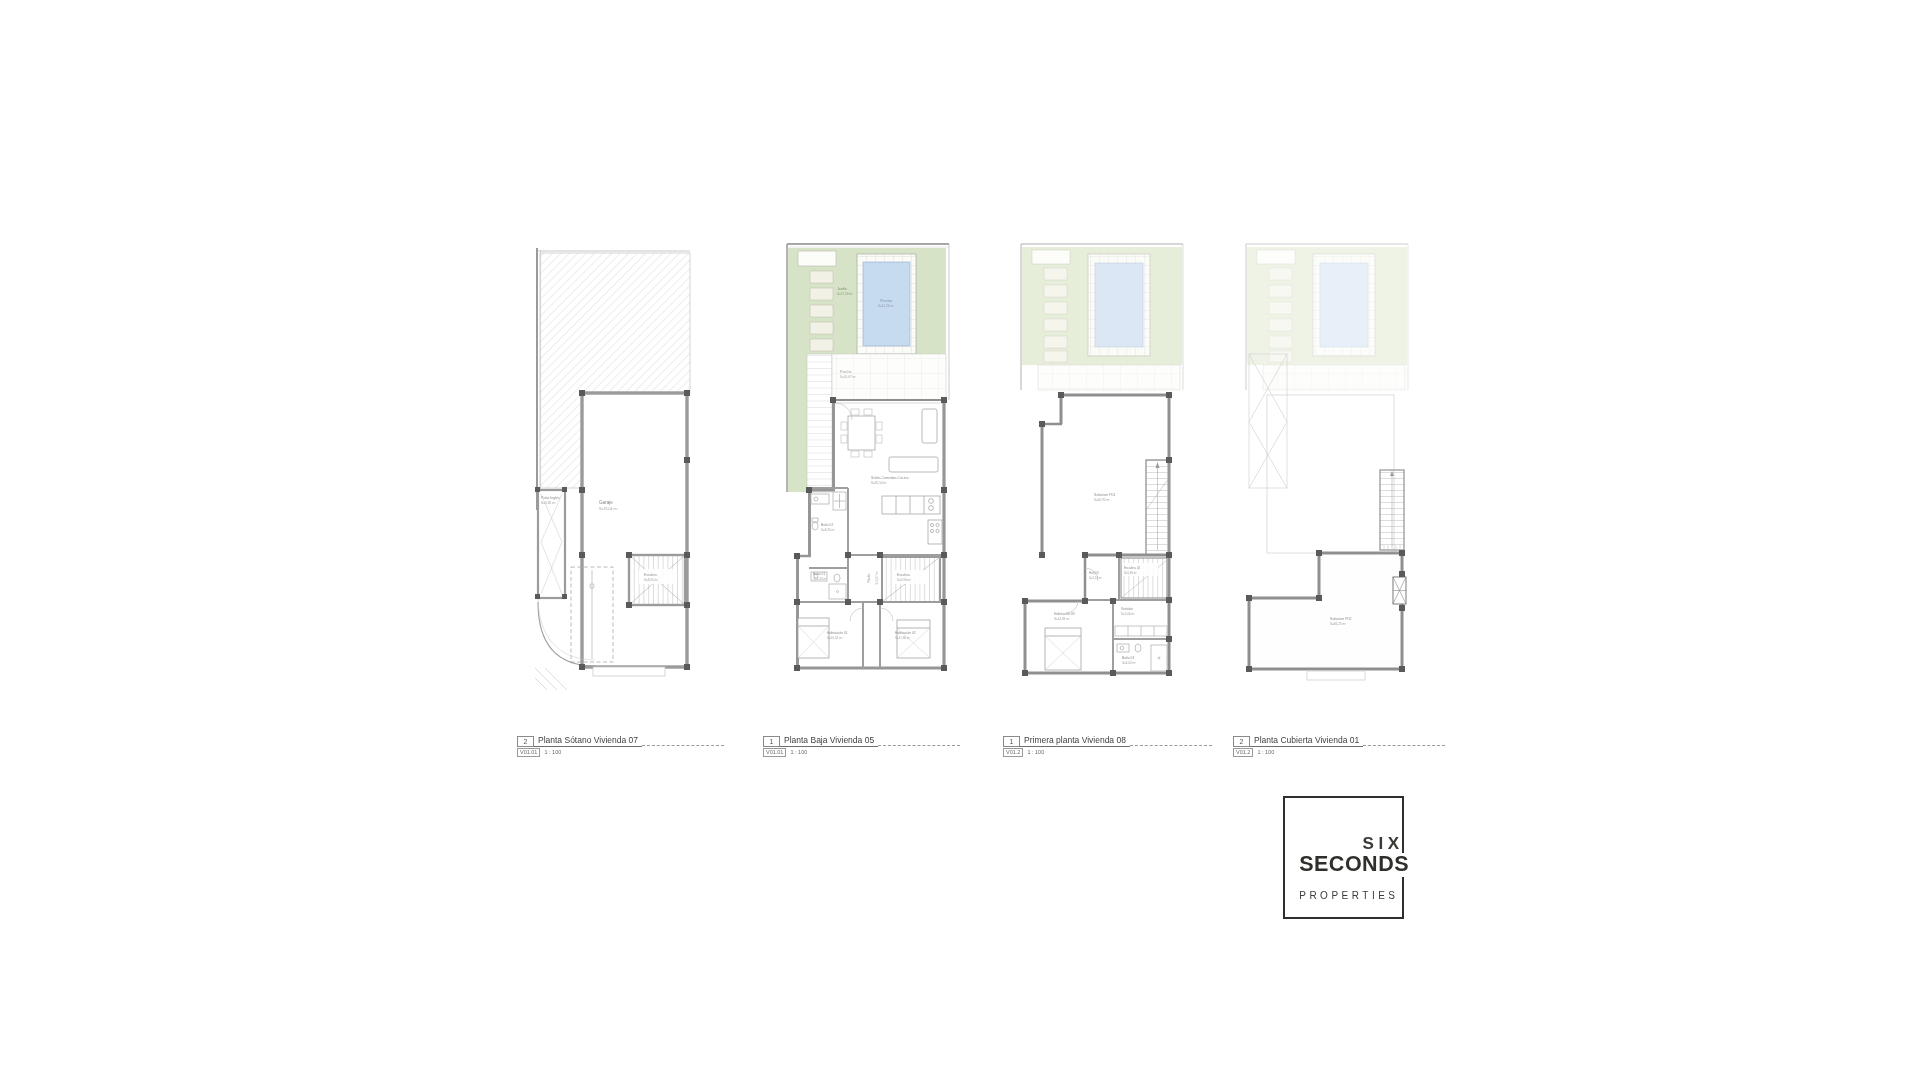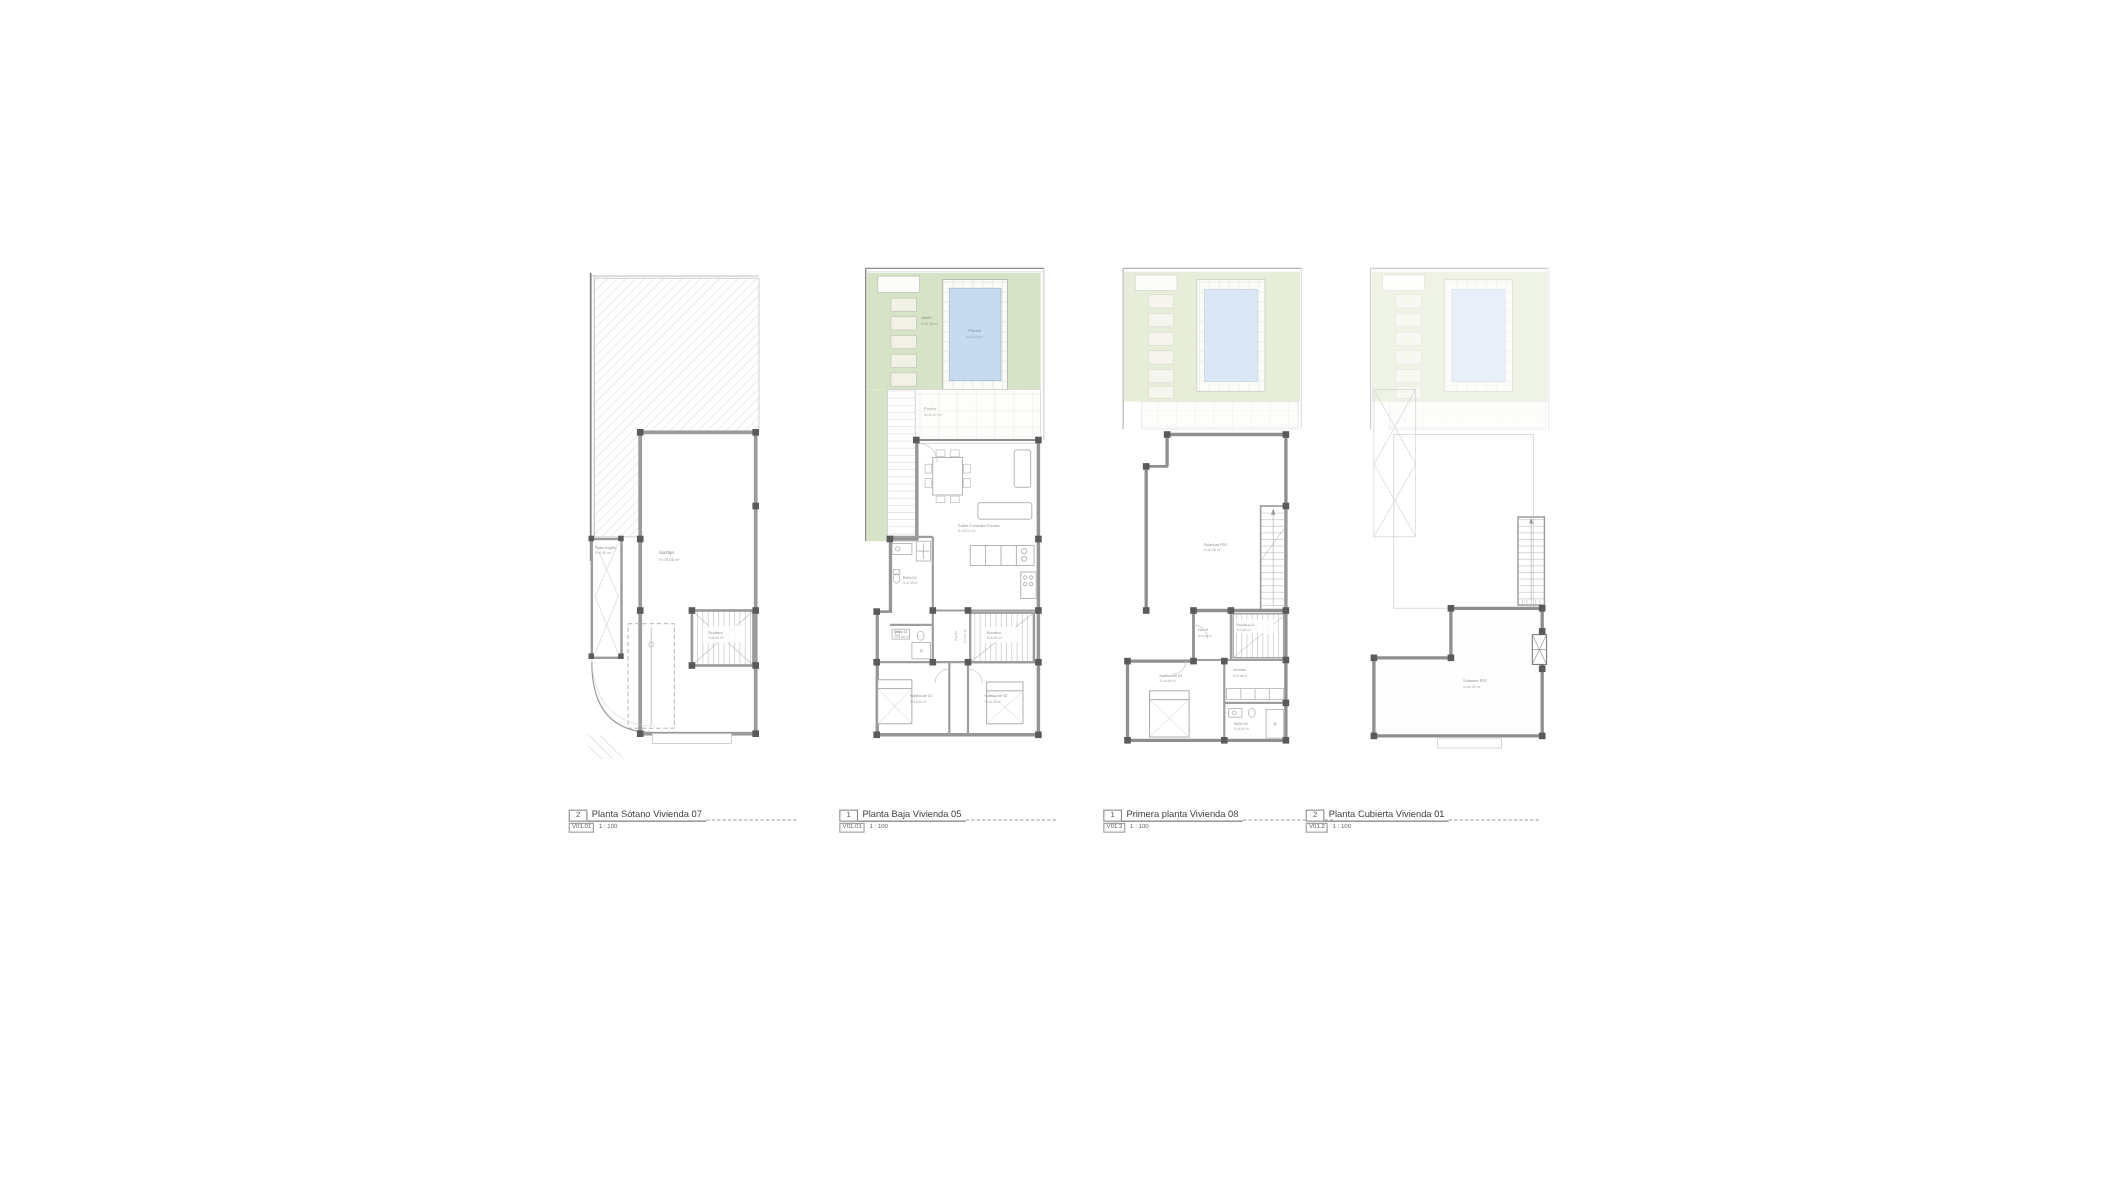--- a/index.html
+++ b/index.html
@@ -477,26 +477,31 @@
       <span class="cap-num">1</span>
       <span class="cap-title">Primera planta Vivienda 08</span>
       <span class="cap-dash"></span>
     </div>
     <div class="cap-sub">
       <span class="cap-sheet">V01.2</span>
       <span class="cap-scale">1 : 100</span>
     </div>
   </div>
 
-  <div class="caption" style="left:1187px">
+  <div class="caption" style="left:1233px">
     <div class="cap-row">
       <span class="cap-num">2</span>
       <span class="cap-title">Planta Cubierta Vivienda 01</span>
       <span class="cap-dash"></span>
     </div>
     <div class="cap-sub">
       <span class="cap-sheet">V01.2</span>
       <span class="cap-scale">1 : 100</span>
     </div>
   </div>
 
+  <div class="logo">
+    <div class="logo-six">SIX</div>
+    <div class="logo-seconds">SECONDS</div>
+    <div class="logo-properties">PROPERTIES</div>
+  </div>
 
 </div>
 
 </body></html>

